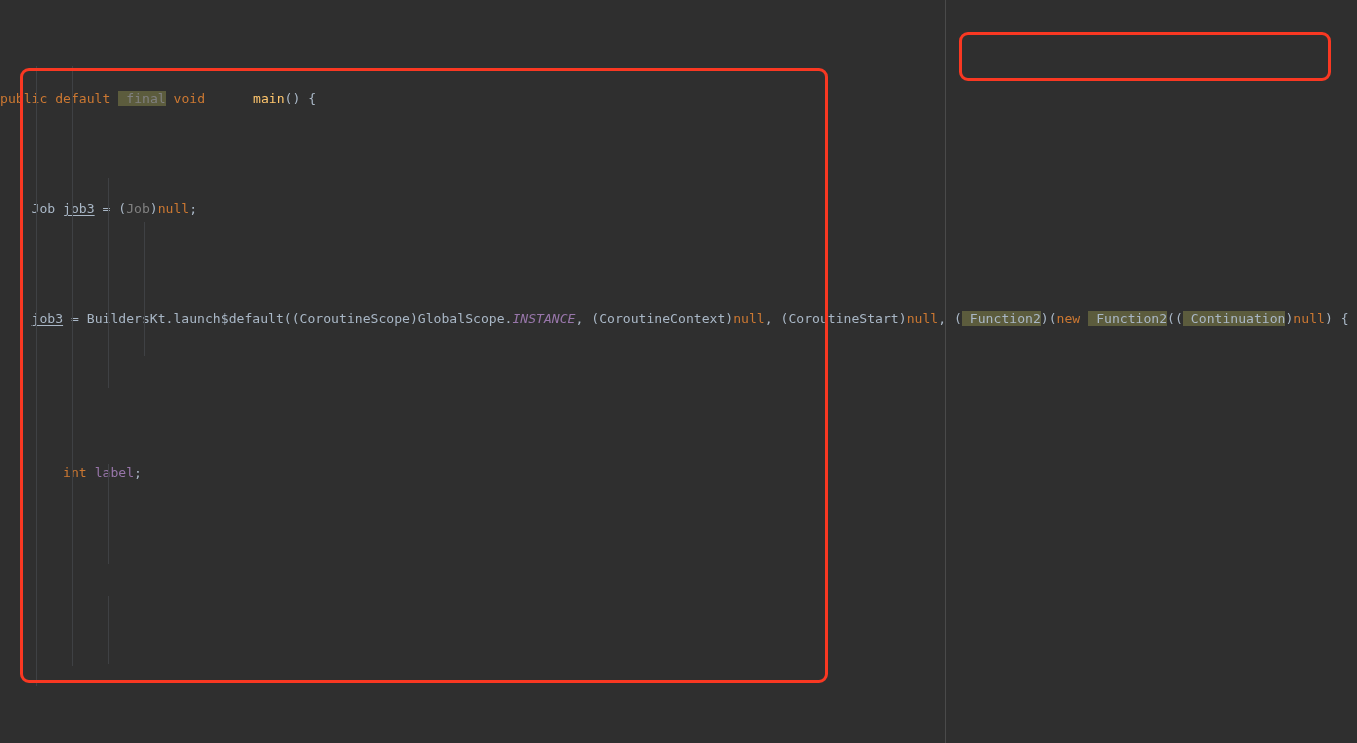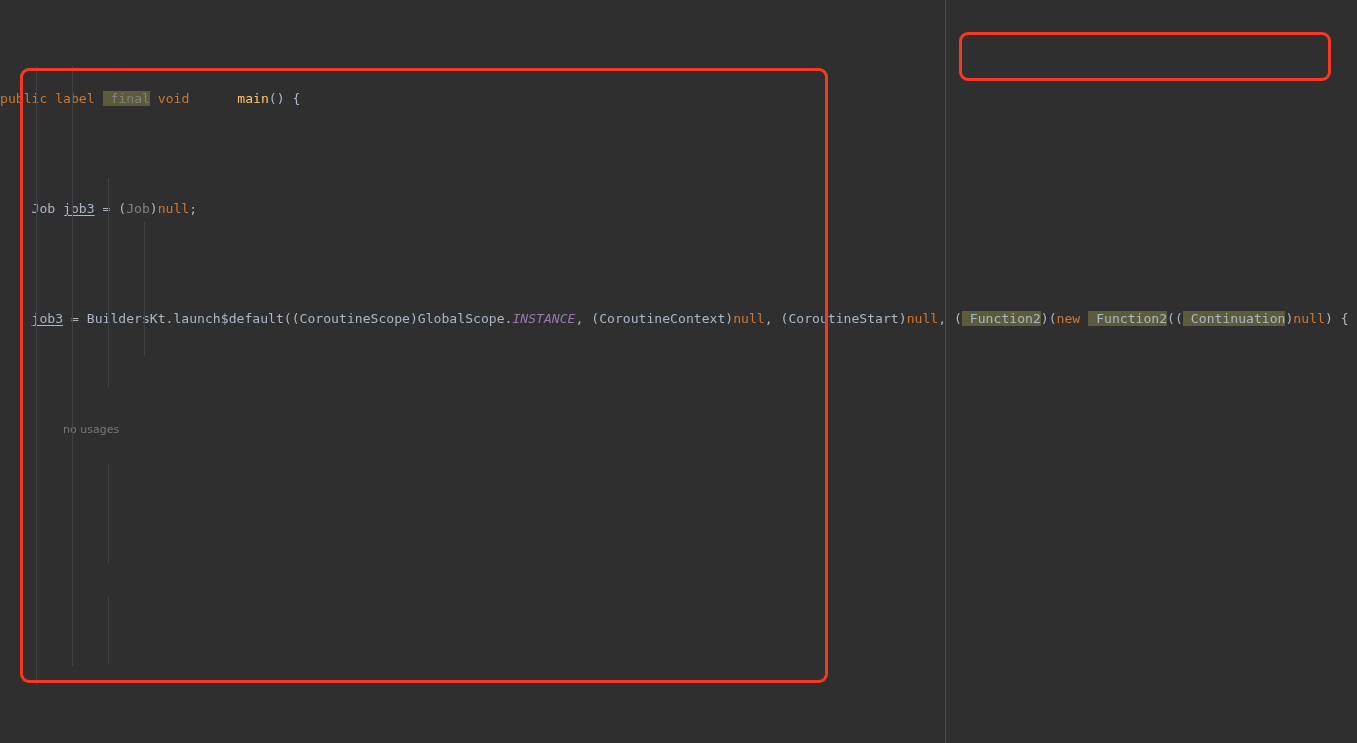--- a/index.html
+++ b/index.html
@@ -99,32 +99,32 @@
 </head>
 <body>
 
 <div id="editor">
 
   <div class="vguide" style="left:945px;"></div>
 
   <div class="code">
 
     
-    <div class="line"><span class="kw">public</span> <span class="kw">label</span> <span class="hl gray">final</span> <span class="kw">void</span> <span class="fn">main</span><span class="txt">() {</span></div>
+    <div class="line"><span class="kw">public</span> <span class="kw">default</span> <span class="hl gray">final</span> <span class="kw">void</span> <span class="fn">main</span><span class="txt">() {</span></div>
 
     
     <div class="line"><span class="txt">    Job </span><span class="lvar uline">job3</span><span class="txt"> = (</span><span class="gray">Job</span><span class="txt">)</span><span class="kw">null</span><span class="txt">;</span></div>
 
     
     <div class="line"><span class="txt">    </span><span class="lvar uline">job3</span><span class="txt"> = BuildersKt.launch$default((CoroutineScope)GlobalScope.</span><span class="fieldi">INSTANCE</span><span class="txt">, (CoroutineContext)</span><span class="kw">null</span><span class="txt">, (CoroutineStart)</span><span class="kw">null</span><span class="txt">, (</span><span class="hl txt">Function2</span><span class="txt">)(</span><span class="kw">new</span> <span class="hl txt">Function2</span><span class="txt">((</span><span class="hl txt">Continuation</span><span class="txt">)</span><span class="kw">null</span><span class="txt">) {</span></div>
 
     
-    <div class="hint-line"><span class="txt">        </span><span class="nousages">no usages</span></div>
-
-    
+
+    
+    <div class="line"><span class="txt">        </span><span class="kw">int</span> <span class="field">label</span><span class="txt">;</span></div>
 
     
     <div class="line"> </div>
 
     
     
 
     
     
 

